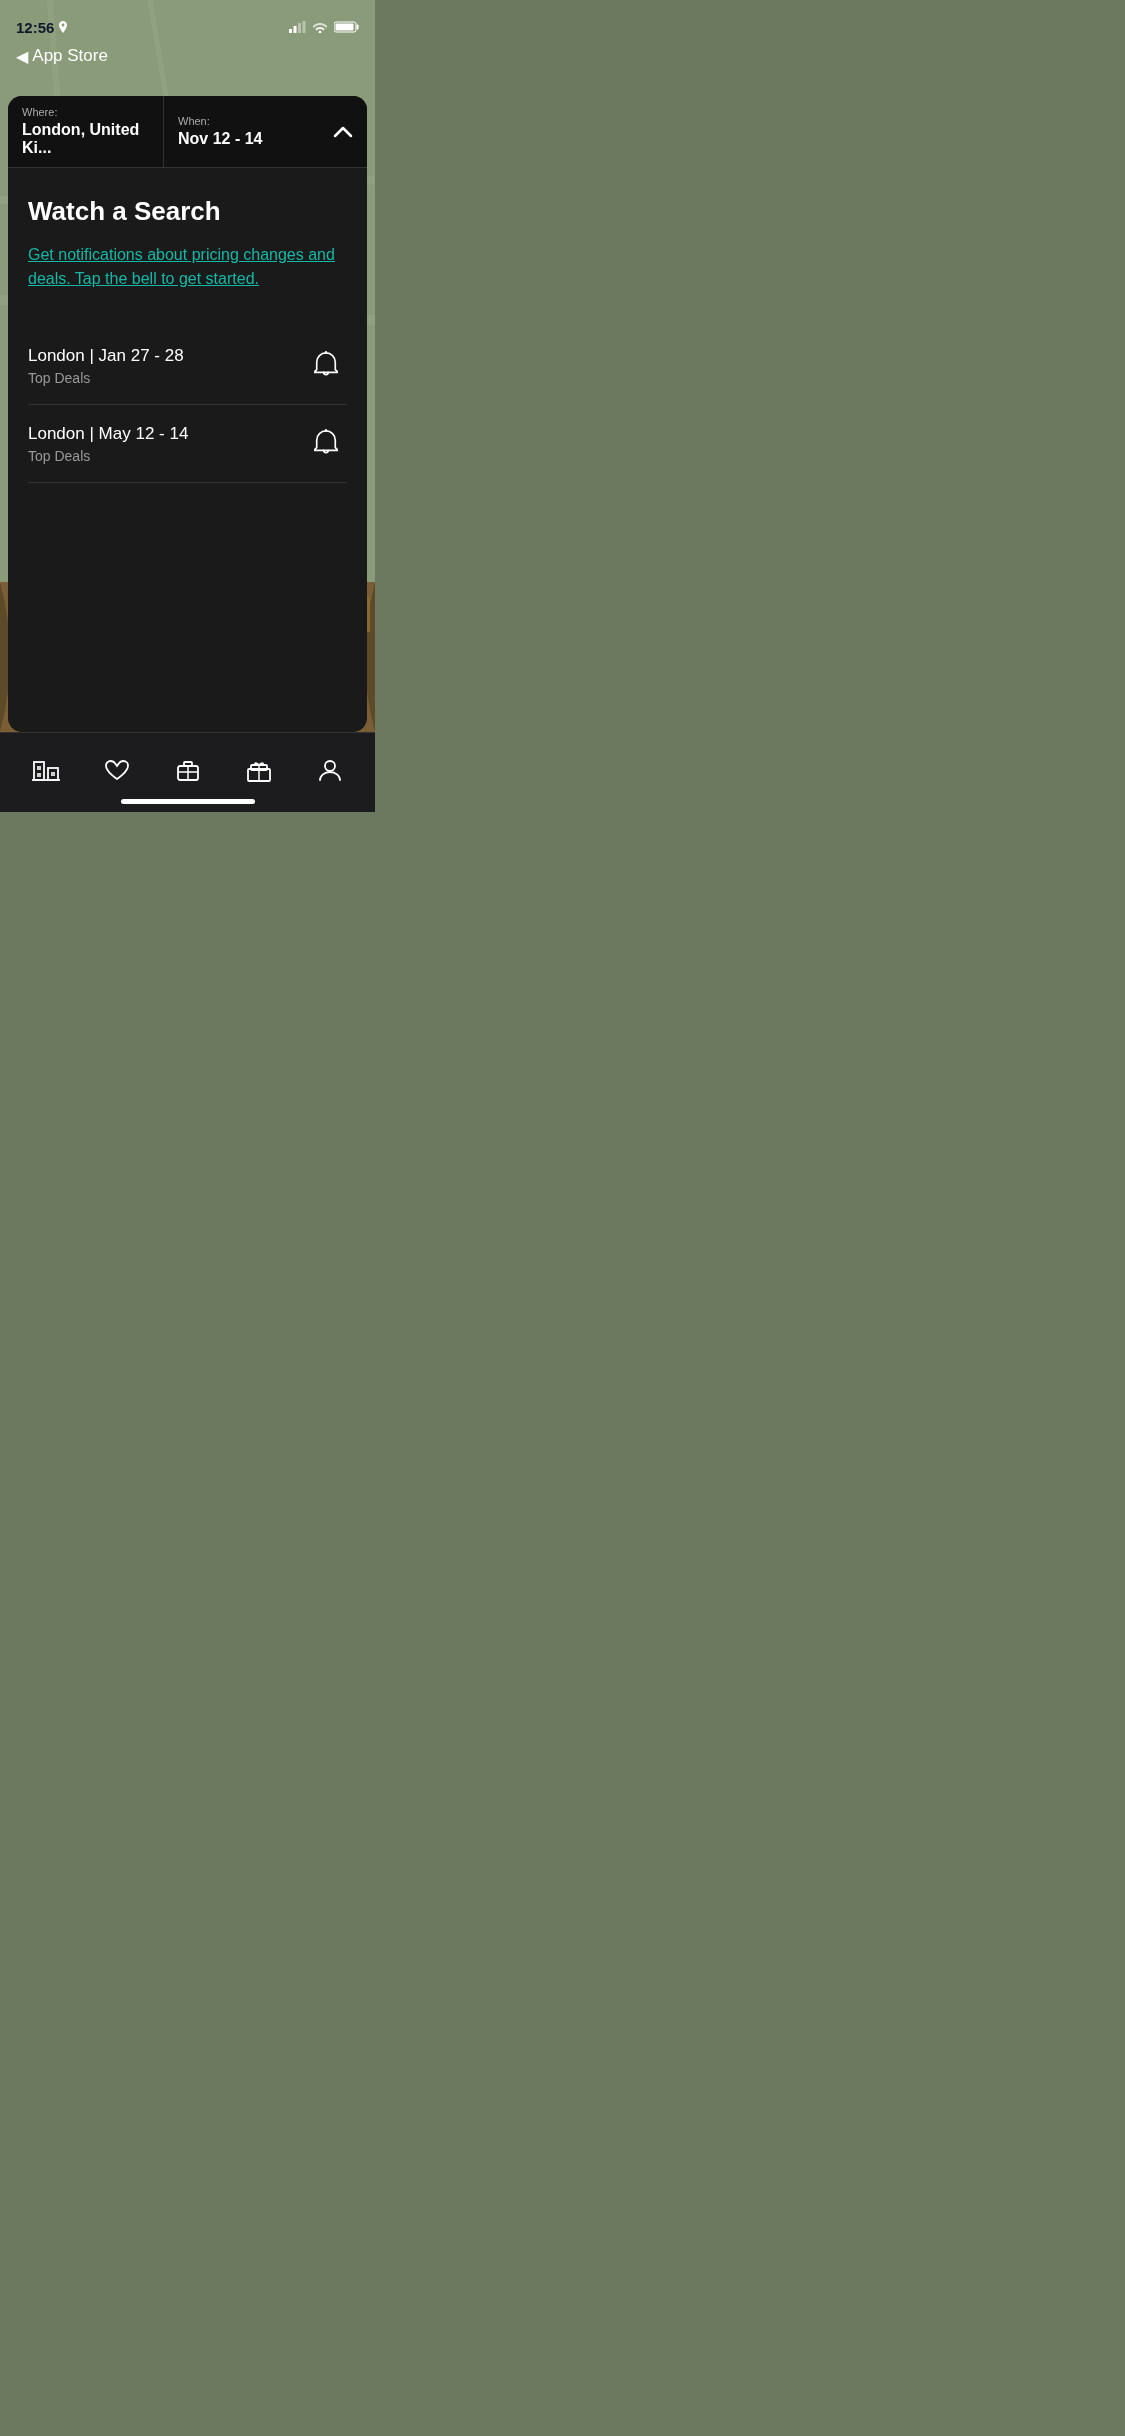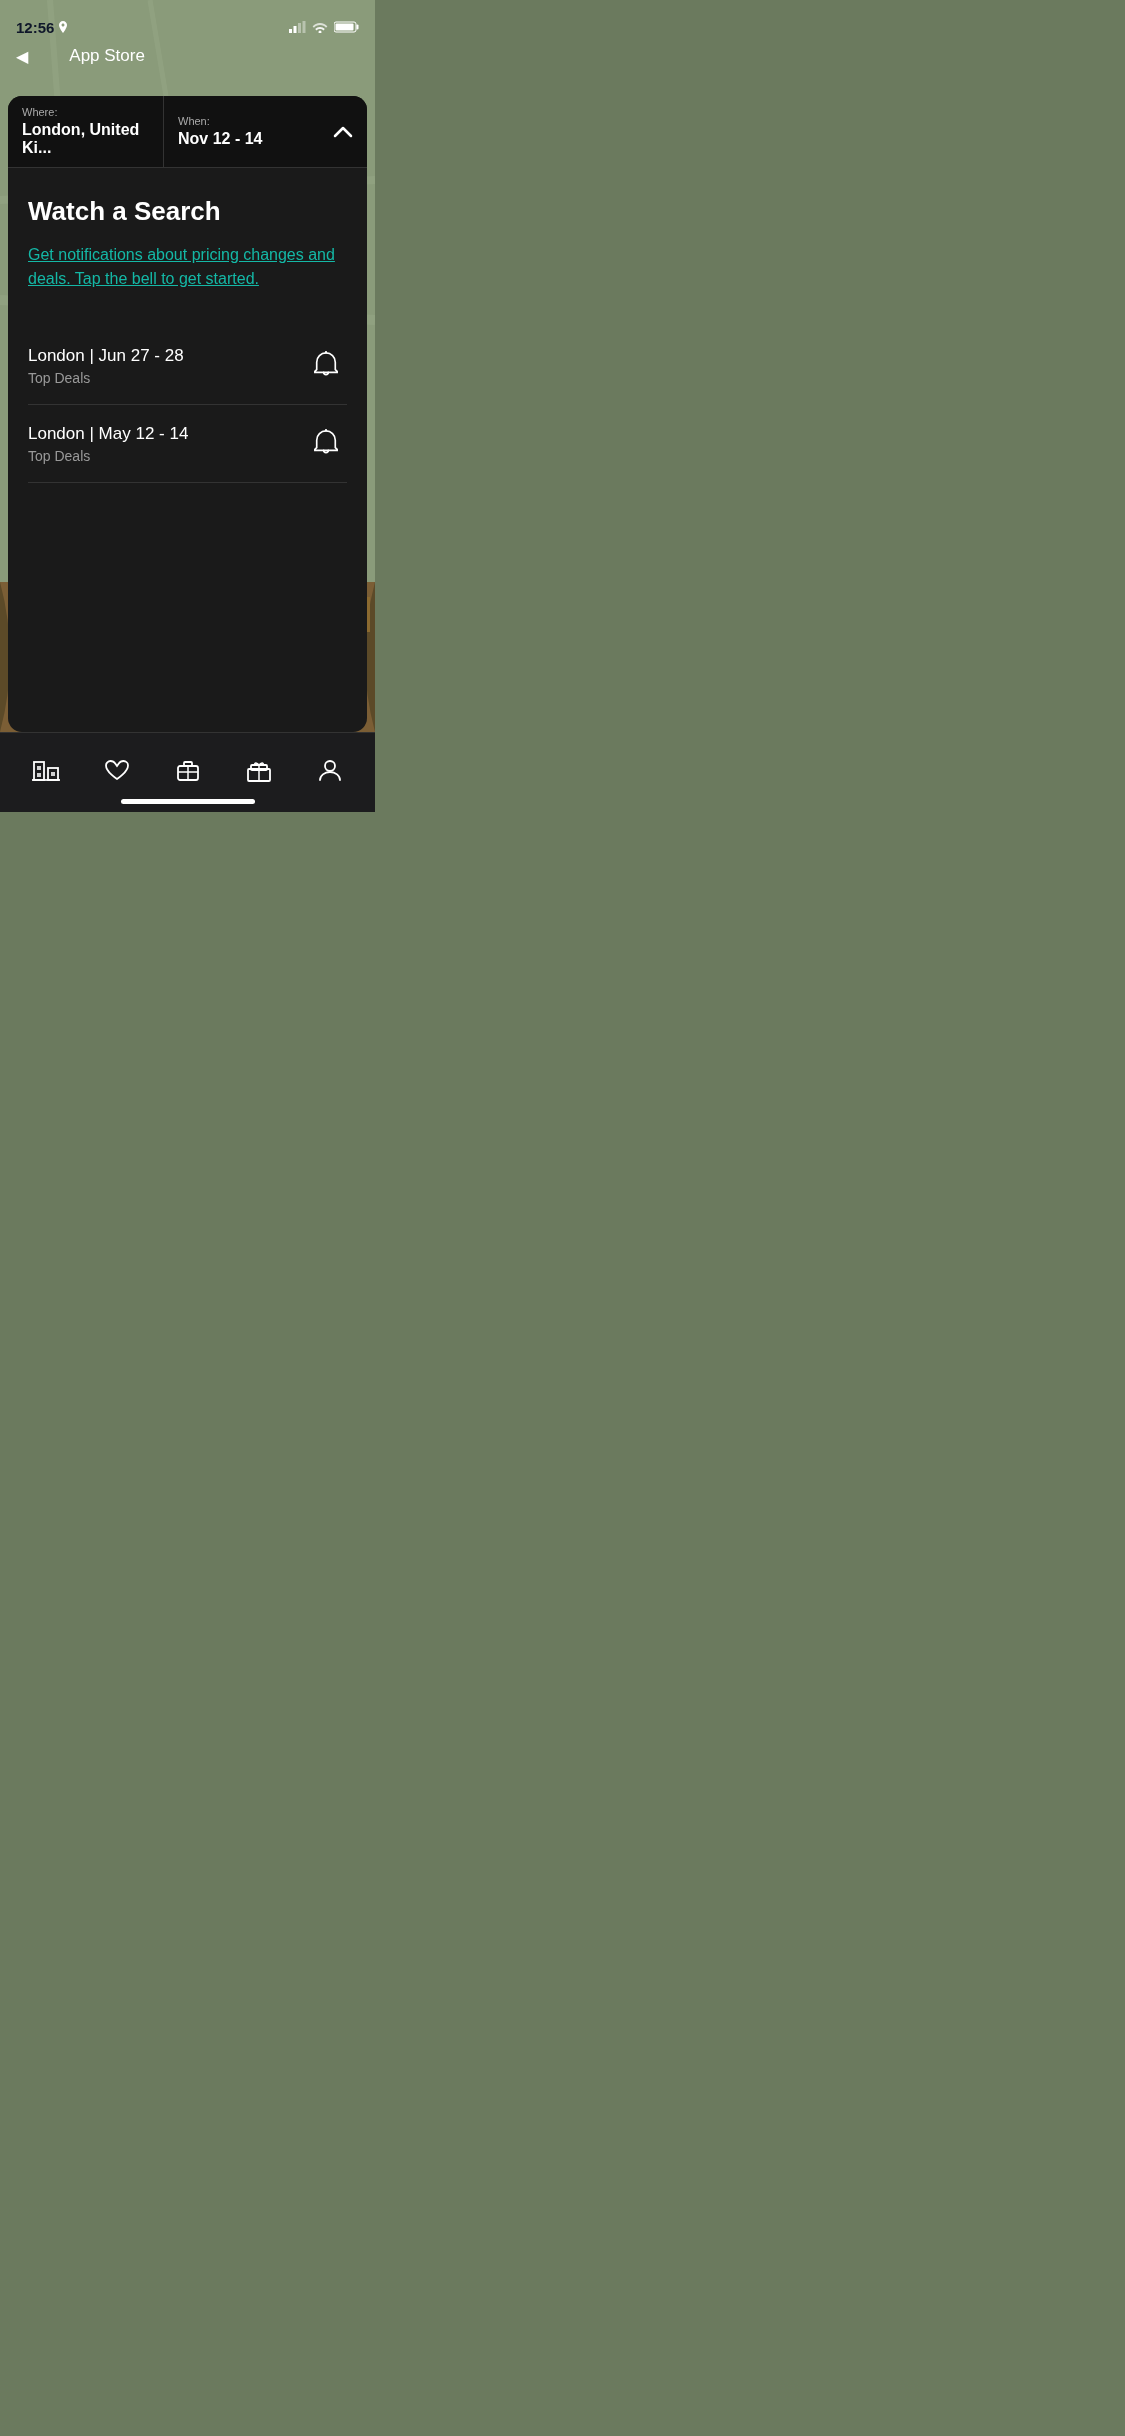--- a/index.html
+++ b/index.html
@@ -57,21 +57,20 @@
 
     .back-chevron {
       color: white;
       font-size: 16px;
       margin-right: 4px;
     }
 
     .back-label {
       font-size: 17px;
       color: white;
-      margin-left: 37px;
     }
 
     
     .map-bg {
       position: absolute;
       top: 0;
       left: 0;
       right: 0;
       bottom: 0;
       background: #8a9b7a;
@@ -302,21 +301,21 @@
       </svg>
     </div>
   </div>
 
   <div class="watch-content">
     <h1 class="watch-title">Watch a Search</h1>
     <p class="watch-description">Get notifications about pricing changes and deals. Tap the bell to get started.</p>
 
     <div class="search-item">
       <div class="search-item-info">
-        <div class="search-item-title">London | Jun 27 - 28</div>
+        <div class="search-item-title">London | Jan 27 - 28</div>
         <div class="search-item-subtitle">Top Deals</div>
       </div>
       <button class="bell-button" aria-label="Watch search for London Dec 27-28">
         <svg class="bell-svg" viewBox="0 0 26 28" fill="none" xmlns="http://www.w3.org/2000/svg">
           <path d="M13 2C13 2 13 2 13 2C7.5 2 3 6.5 3 12v8l-2 2v1h24v-1l-2-2v-8C23 6.5 18.5 2 13 2z" stroke="white" stroke-width="1.8" fill="none"></path>
           <path d="M10.5 23c0 1.4 1.1 2.5 2.5 2.5s2.5-1.1 2.5-2.5" stroke="white" stroke-width="1.8" stroke-linecap="round" fill="none"></path>
           <line x1="13" y1="2" x2="13" y2="0" stroke="white" stroke-width="1.8" stroke-linecap="round"></line>
         </svg>
       </button>
     </div>

